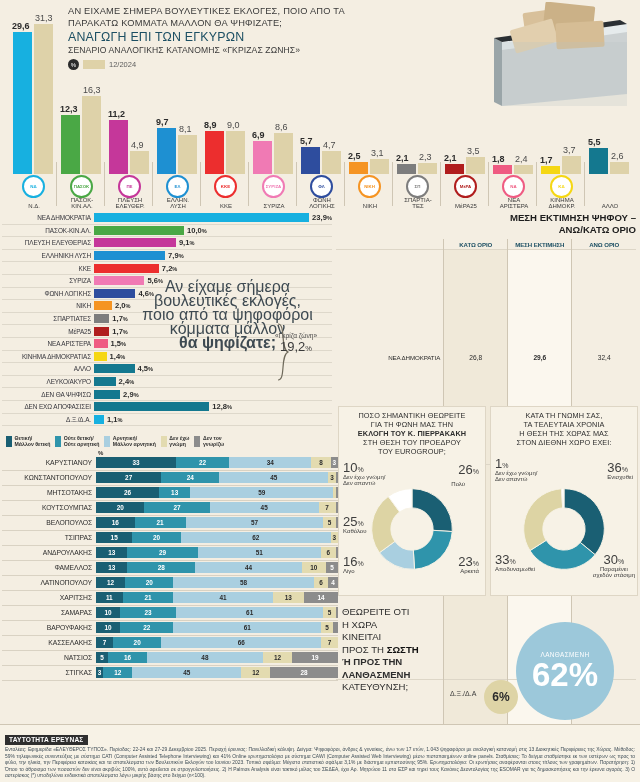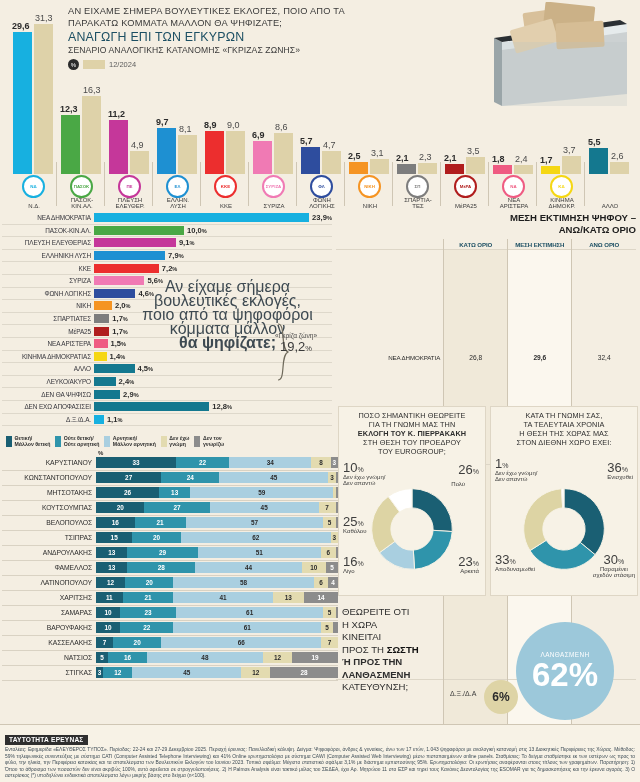--- a/index.html
+++ b/index.html
@@ -636,21 +636,21 @@
           </div>
         </div>
       </div>
   </div>
 
   <div class="donuts">
 
     <div class="donut-card">
       <div class="dq">
         <div>ΠΟΣΟ ΣΗΜΑΝΤΙΚΗ ΘΕΩΡΕΙΤΕ</div>
-        <div>ΓΙΑ ΤΗ ΓΝΩΜΗ ΜΑΣ ΤΗΝ</div>
+        <div>ΓΙΑ ΤΗ ΦΩΝΗ ΜΑΣ ΤΗΝ</div>
         <div style="font-weight:bold">ΕΚΛΟΓΗ ΤΟΥ Κ. ΠΙΕΡΡΑΚΑΚΗ</div>
         <div>ΣΤΗ ΘΕΣΗ ΤΟΥ ΠΡΟΕΔΡΟΥ</div>
         <div>ΤΟΥ EUROGROUP;</div>
       </div>
       <svg class="dsvg" id="donut1svg" width="96" height="96" viewBox="0 0 100 100">
           <path d="M50,8 A42,42 0 0 1 91.91712259398741,52.63720182023117 L71.95658802542198,51.3813914296449 A22,22 0 0 0 50,28 Z" fill="#1a5f73" stroke="#f7f2e6" stroke-width="1"></path>
           <path d="M91.91712259398741,52.63720182023117 A42,42 0 0 1 52.63720182023117,91.91712259398741 L51.3813914296449,71.95658802542198 A22,22 0 0 0 71.95658802542198,51.3813914296449 Z" fill="#2f94ab" stroke="#f7f2e6" stroke-width="1"></path>
           <path d="M52.63720182023117,91.91712259398741 A42,42 0 0 1 16.02128623625221,74.68698059628387 L32.201626123751154,62.931275550434414 A22,22 0 0 0 51.3813914296449,71.95658802542198 Z" fill="#a9cfe0" stroke="#f7f2e6" stroke-width="1"></path>
           <path d="M16.02128623625221,74.68698059628387 A42,42 0 0 1 25.313019403716122,16.02128623625221 L37.068724449565586,32.201626123751154 A22,22 0 0 0 32.201626123751154,62.931275550434414 Z" fill="#ddd4a4" stroke="#f7f2e6" stroke-width="1"></path>
           <path d="M25.313019403716122,16.02128623625221 A42,42 0 0 1 49.99999999999999,8 L49.99999999999999,28 A22,22 0 0 0 37.068724449565586,32.201626123751154 Z" fill="#ffffff" stroke="#f7f2e6" stroke-width="1"></path>

